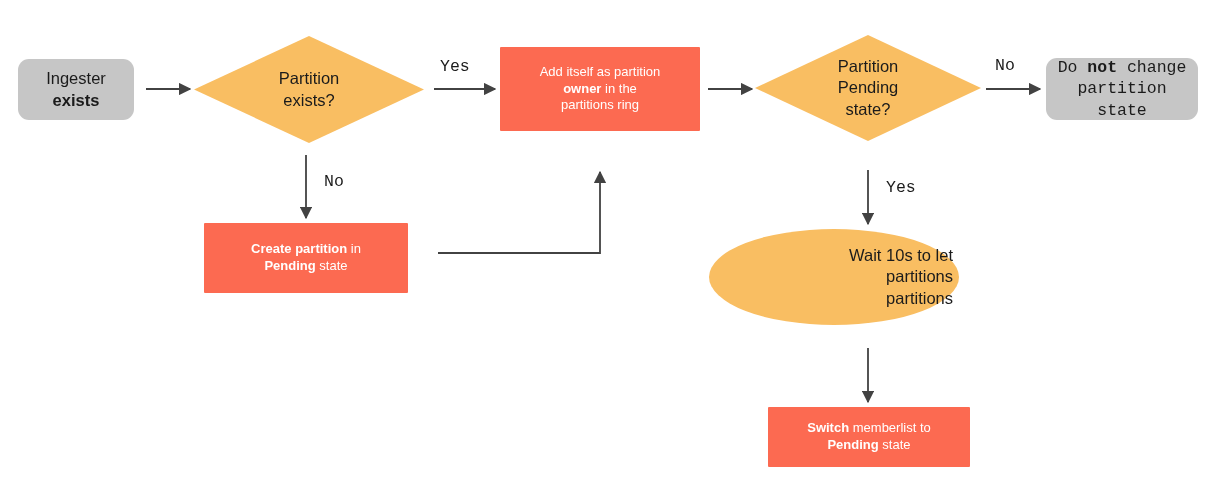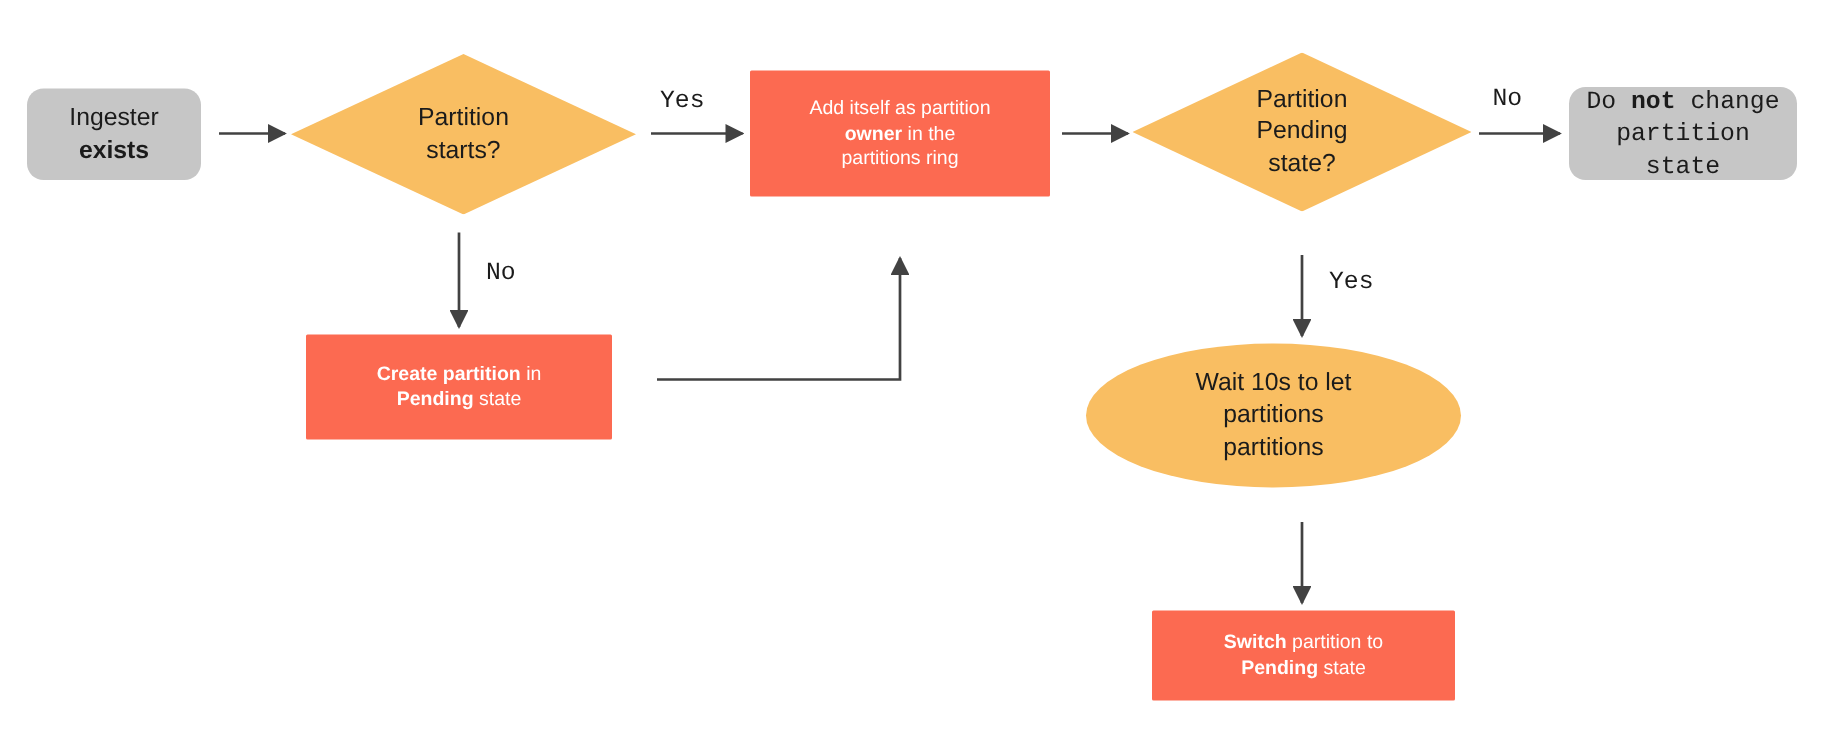--- a/index.html
+++ b/index.html
@@ -118,21 +118,21 @@
   <div class="node box-gray" style="left:18px; top:59px; width:116px; height:61px;">
     <span class="txt">
       <span>Ingester</span><br>
       <b>exists</b>
     </span>
   </div>
 
   <div class="node diamond" style="left:194px; top:36px; width:230px; height:107px;">
     <span class="txt">
       <span>Partition</span><br>
-      <span>starts?</span>
+      <span>exists?</span>
     </span>
   </div>
 
   <div class="node box-red" style="left:500px; top:47px; width:200px; height:84px;">
     <span class="txt">
       <span>Add itself as partition</span><br>
       <b>owner</b><span> in the</span><br>
       <span>partitions ring</span>
     </span>
   </div>
@@ -152,28 +152,28 @@
     </span>
   </div>
 
   <div class="node box-gray" style="left:1046px; top:58px; width:152px; height:62px;font-family:Liberation Mono, monospace;">
     <span class="txt">
       <span>Do </span><b>not</b><span> change</span><br>
       <span>partition state</span>
     </span>
   </div>
 
-  <div class="node ellipse" style="left:724px; top:229px; width:250px; height:96px;">
+  <div class="node ellipse" style="left:709px; top:229px; width:250px; height:96px;text-align:right;">
     <span class="txt">
       <span>Wait 10s to let</span><br>
       <span>partitions</span><br>
       <span>partitions</span>
     </span>
   </div>
 
   <div class="node box-red" style="left:768px; top:407px; width:202px; height:60px;">
     <span class="txt">
-      <b>Switch</b><span> partition to</span><br>
+      <b>Switch</b><span> memberlist to</span><br>
       <b>Pending</b><span> state</span>
     </span>
   </div>
 
 </div>
 
 </body></html>

